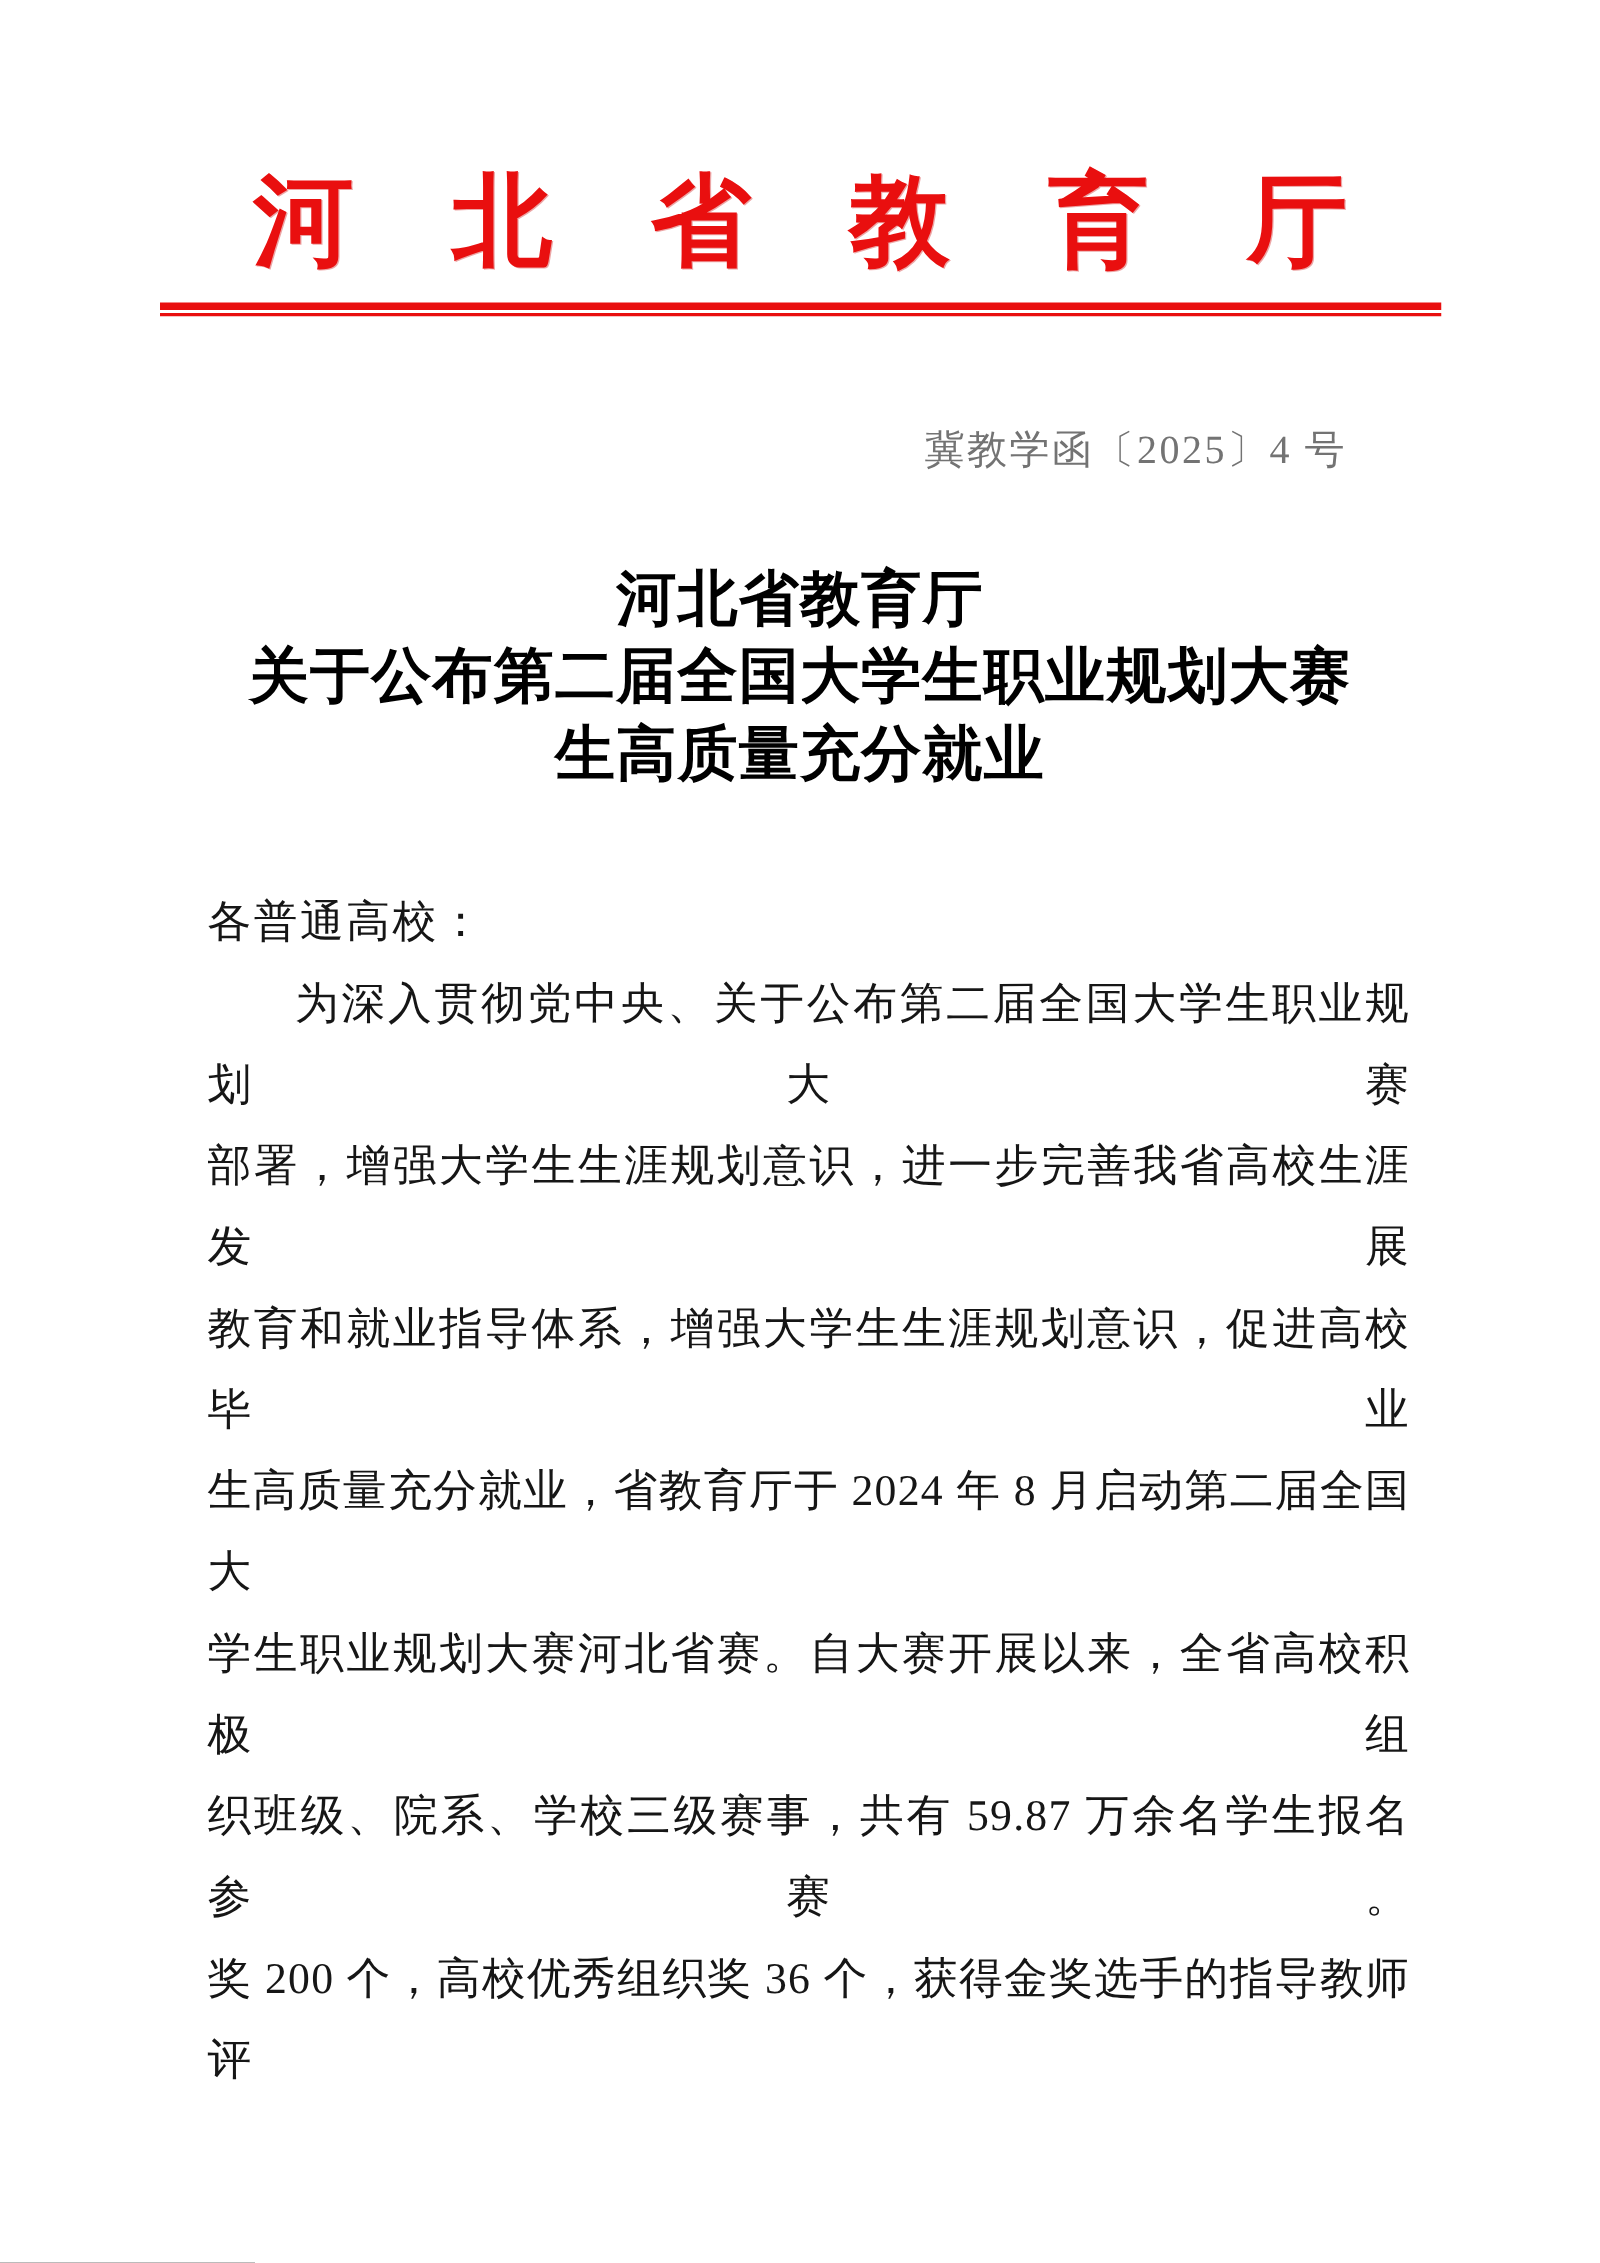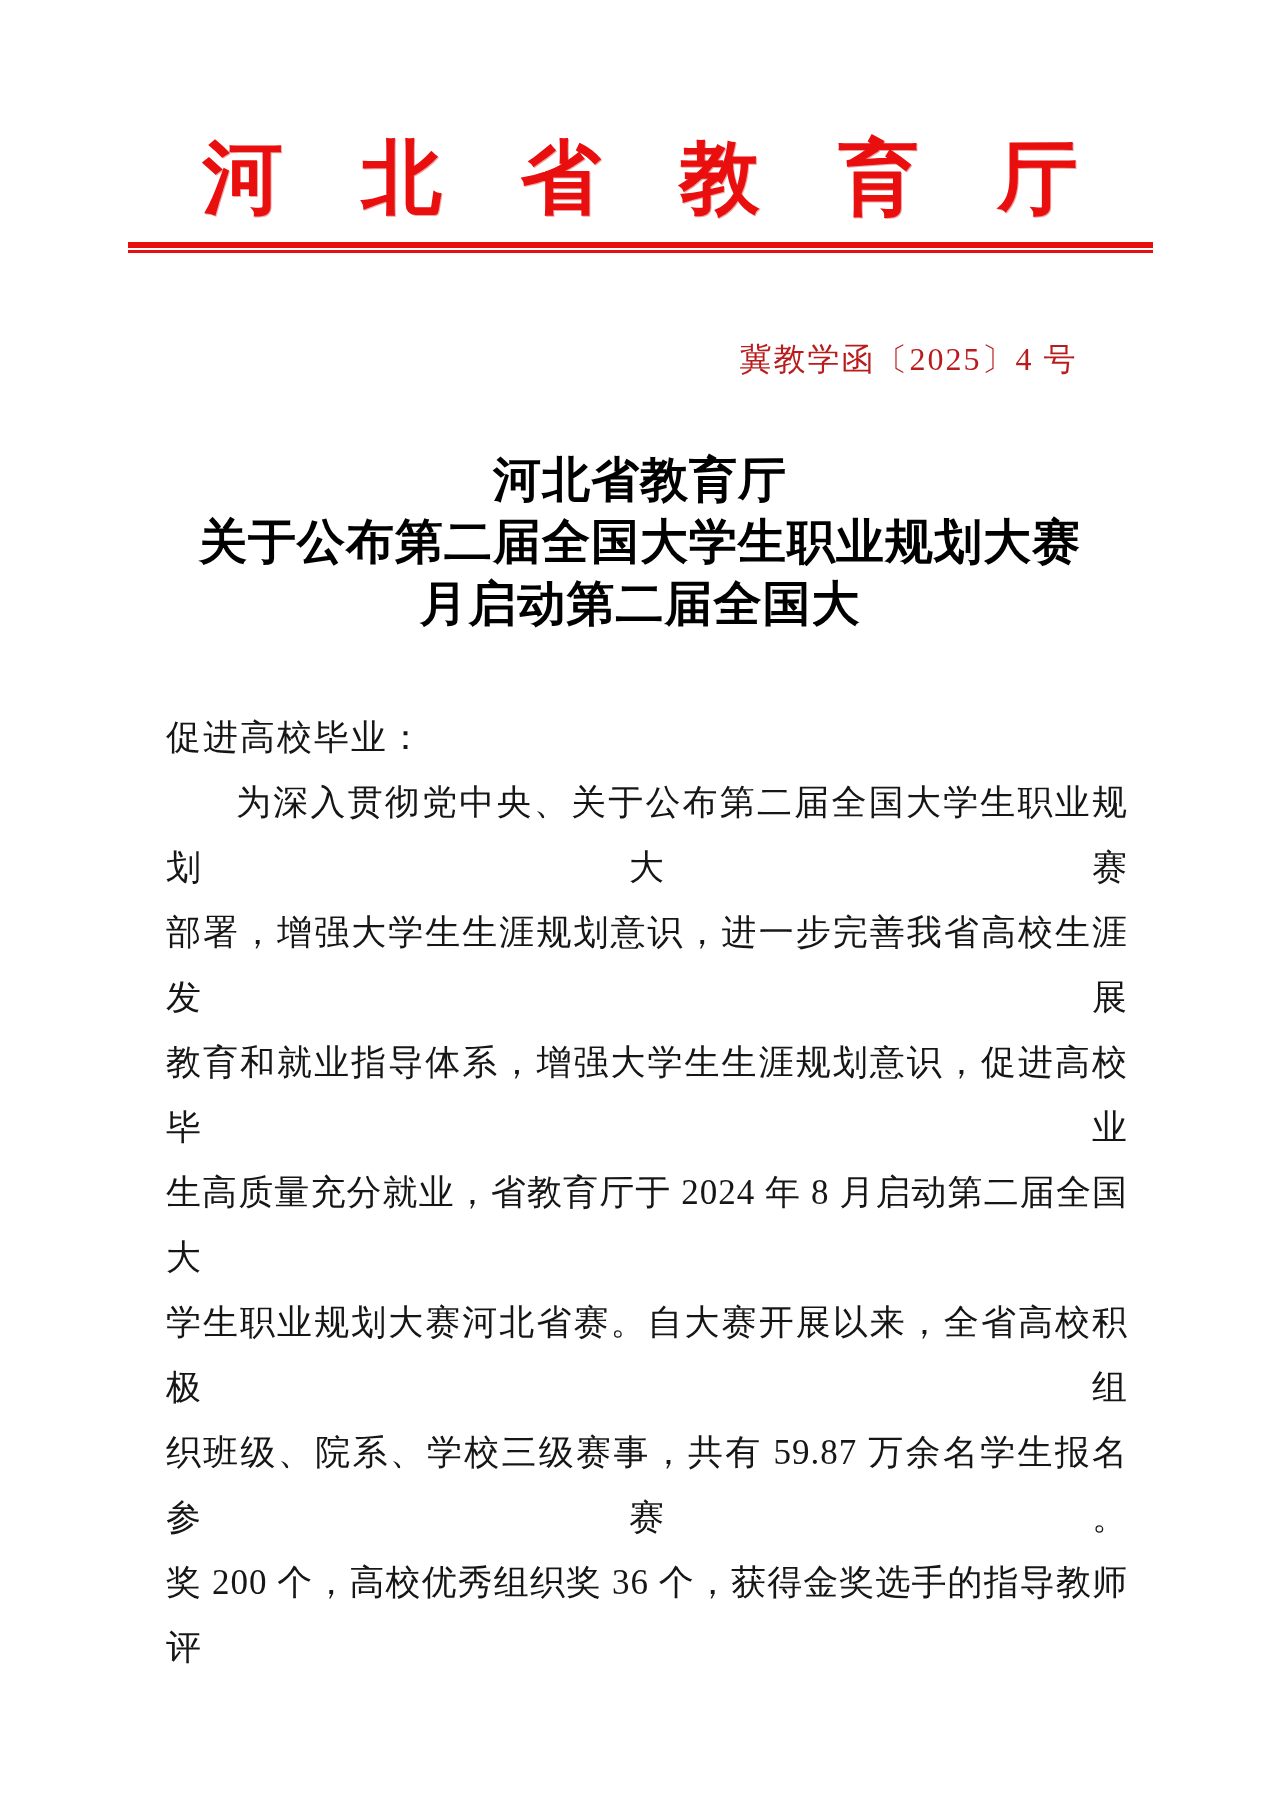--- a/index.html
+++ b/index.html
@@ -39,21 +39,21 @@
   }
   
   .doc-number {
     width: 1025px;
     margin: 84px auto 0;
     padding-right: 75px;
     box-sizing: border-box;
     text-align: right;
     font-size: 32px;
     line-height: 44px;
-    color: #b91c1c;
+    color: #737373;
     letter-spacing: 2px;
   }
   
   .doc-title {
     margin-top: 68px;
     text-align: center;
     color: #000;
     font-weight: bold;
   }
   .doc-title .t-line {
@@ -94,25 +94,25 @@
     <span>厅</span>
   </div>
 
   <div class="rule-top"></div>
 
   <div class="doc-number">冀教学函〔2025〕4 号</div>
 
   <div class="doc-title">
     <div class="t-line">河北省教育厅</div>
     <div class="t-line">关于公布第二届全国大学生职业规划大赛</div>
-    <div class="t-line">月启动第二届全国大</div>
+    <div class="t-line">生高质量充分就业</div>
   </div>
 
   <div class="doc-body">
-    <div class="salutation">促进高校毕业：</div>
+    <div class="salutation">各普通高校：</div>
     <div class="bline indent">为深入贯彻党中央、关于公布第二届全国大学生职业规划大赛</div>
     <div class="bline">部署，增强大学生生涯规划意识，进一步完善我省高校生涯发展</div>
     <div class="bline">教育和就业指导体系，增强大学生生涯规划意识，促进高校毕业</div>
     <div class="bline">生高质量充分就业，省教育厅于 2024 年 8 月启动第二届全国大</div>
     <div class="bline">学生职业规划大赛河北省赛。自大赛开展以来，全省高校积极组</div>
     <div class="bline">织班级、院系、学校三级赛事，共有 59.87 万余名学生报名参赛。</div>
     <div class="bline">奖 200 个，高校优秀组织奖 36 个，获得金奖选手的指导教师评</div>
 
   </div>
 

